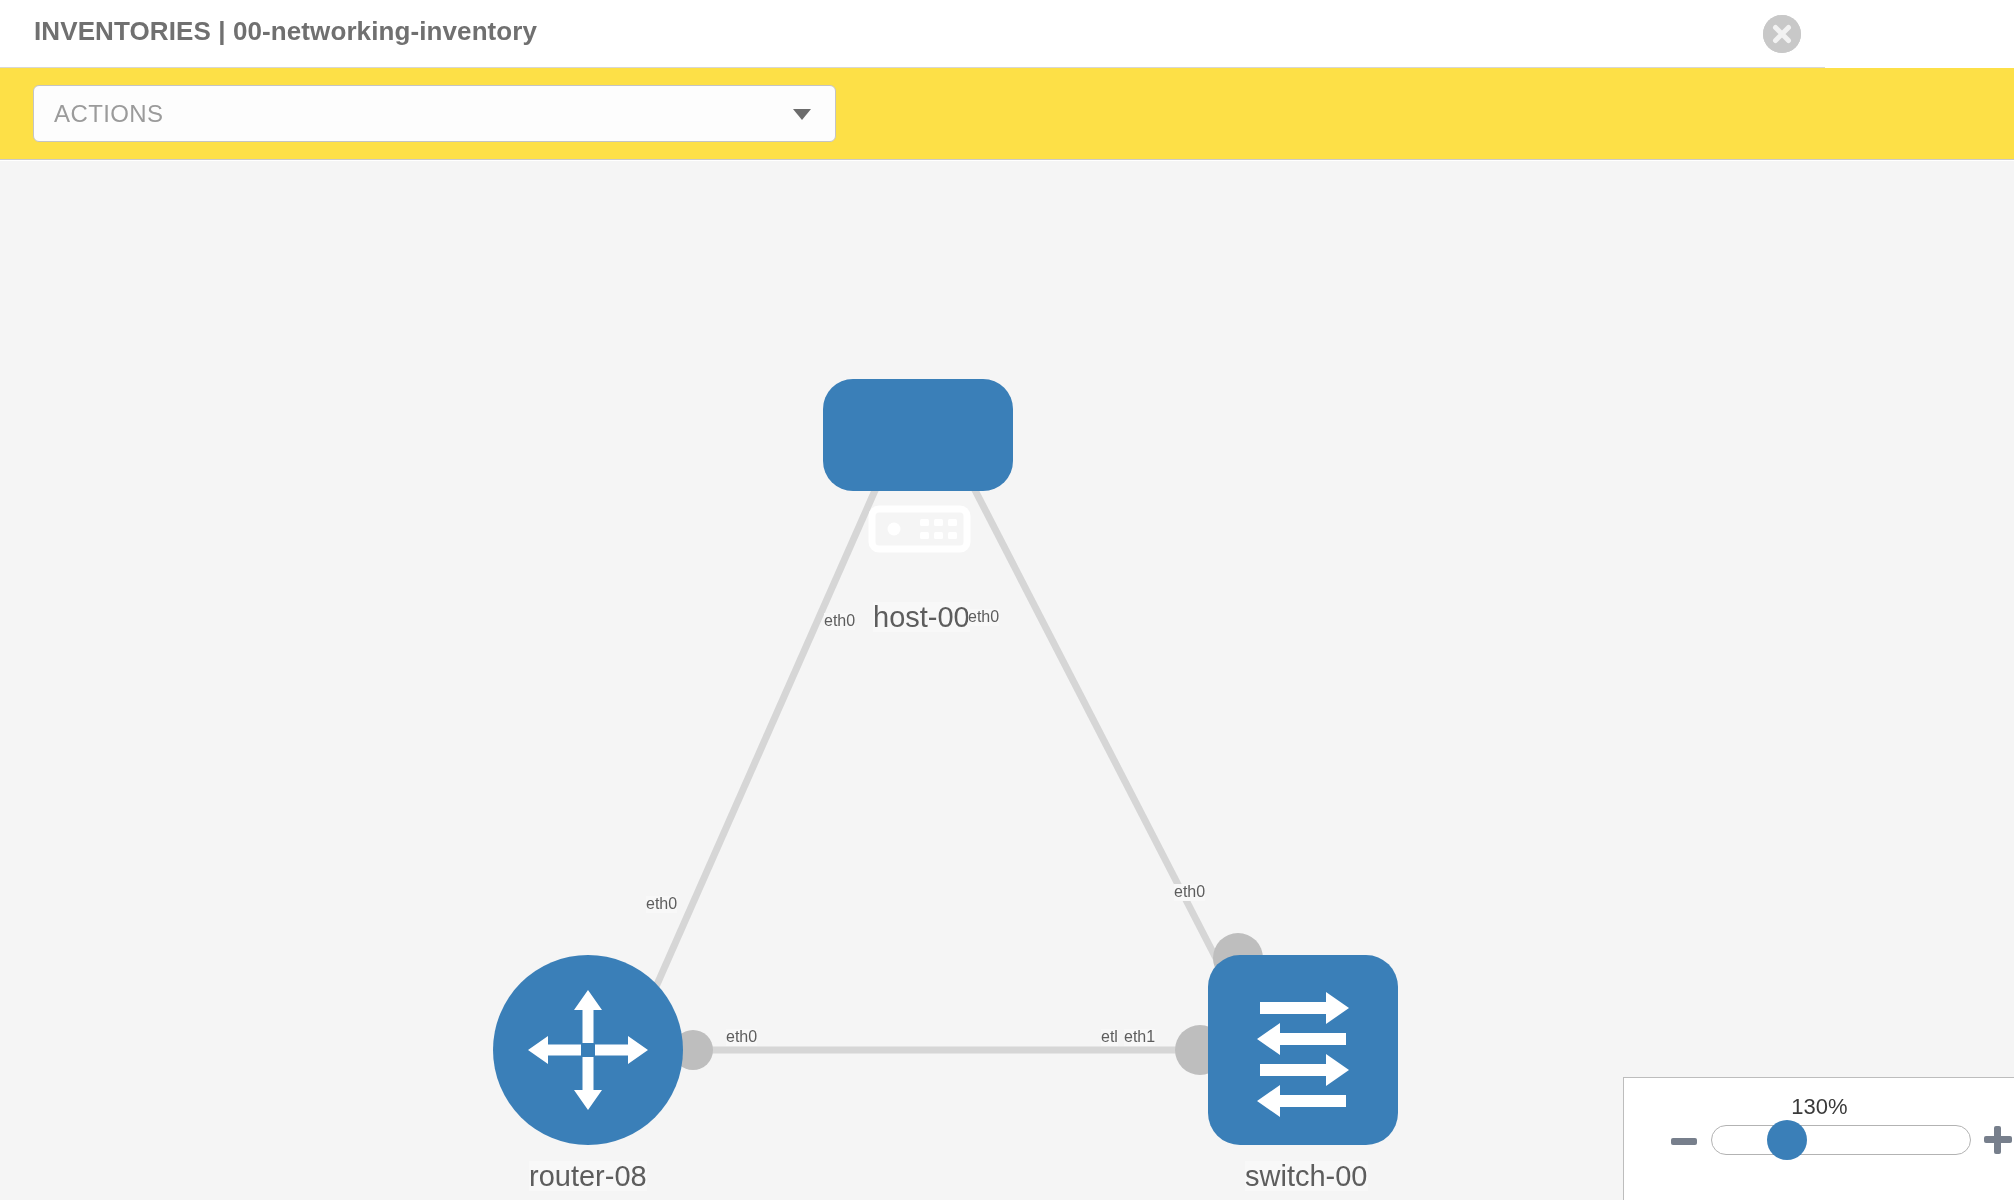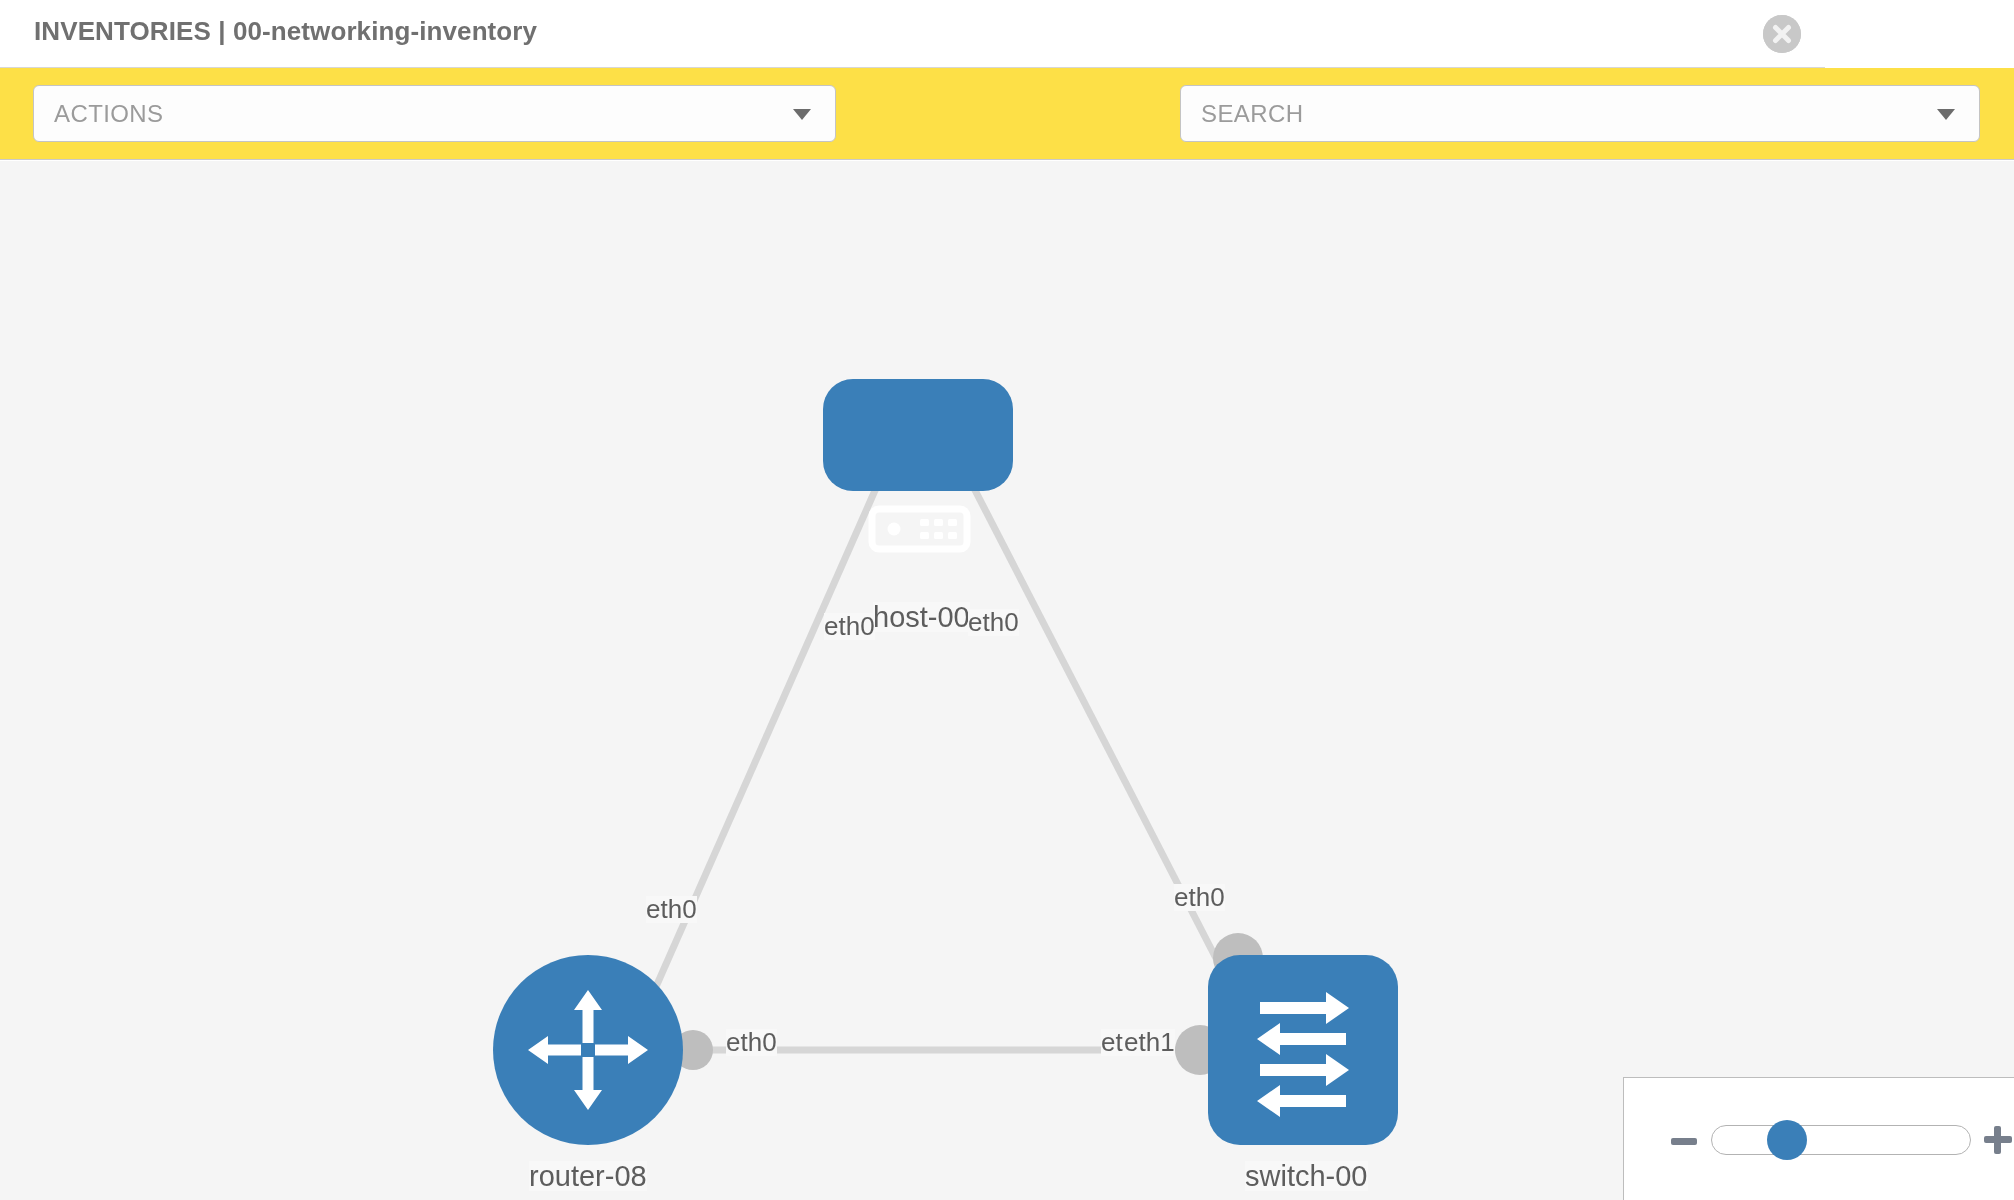--- a/index.html
+++ b/index.html
@@ -85,21 +85,21 @@
 
   
   .nlabel {
     position: absolute;
     background: #f8f8f8;
     color: #5d5d5d;
     white-space: nowrap;
     line-height: 1.05;
   }
   .nlabel.big   { font-size: 29px; }
-  .nlabel.small { font-size: 26px; }
+  .nlabel.small { font-size: 16px; }
 
   
   .zoom-panel {
     position: absolute; left: 1623px; top: 1077px;
     width: 391px; height: 123px;
     background: #ffffff;
     border-left: 1px solid #bdbdbd;
     border-top: 1px solid #bdbdbd;
   }
   .zoom-pct {
@@ -168,24 +168,20 @@
       <svg viewBox="0 0 40 40">
         <g stroke="#848a95" stroke-width="4" stroke-linecap="round" fill="none">
           <circle cx="14" cy="13.5" r="7.6"></circle>
           <path d="M19.6 19.1 L32.5 32.0"></path>
           <path d="M27.0 29.0 L30.5 25.5"></path>
           <path d="M31.4 33.4 L34.8 29.9"></path>
         </g>
       </svg>
     </div>
 
-    <div class="search-select">
-      <span class="lbl">SEARCH</span>
-      <span class="caret"></span>
-    </div>
   </div>
 
   <div class="canvas">
 
     <svg class="topology-svg" viewBox="0 0 2014 1039">
 
       <g stroke="#d6d6d6" stroke-width="7" fill="none">
         <line x1="888" y1="300" x2="640" y2="862"></line>
         <line x1="960" y1="300" x2="1238" y2="840"></line>
         <line x1="700" y1="889" x2="1228" y2="889"></line>
@@ -260,19 +256,20 @@
     <div class="nlabel small" style="left:1174px; top:723px;">eth0</div>
 
     <div class="nlabel small" style="left:726px; top:868px;">eth0</div>
 
     <div class="nlabel small" style="left:1101px; top:868px;">etl</div>
 
     <div class="nlabel small" style="left:1124px; top:868px;">eth1</div>
   </div>
 
   <div class="zoom-panel">
+    <div class="zoom-pct">130%</div>
     <div class="zoom-minus"></div>
     <div class="zoom-track"></div>
     <div class="zoom-thumb"></div>
     <div class="zoom-plus"></div>
   </div>
 
 </div>
 
 </body></html>

